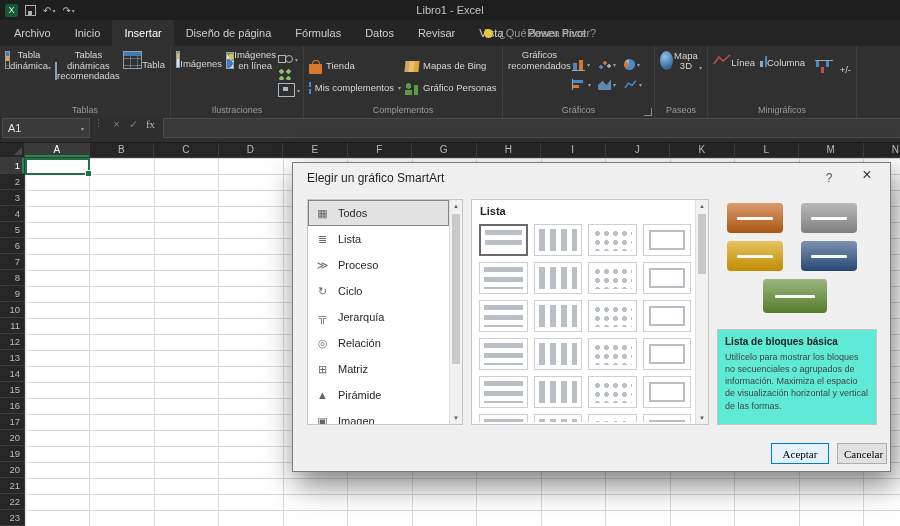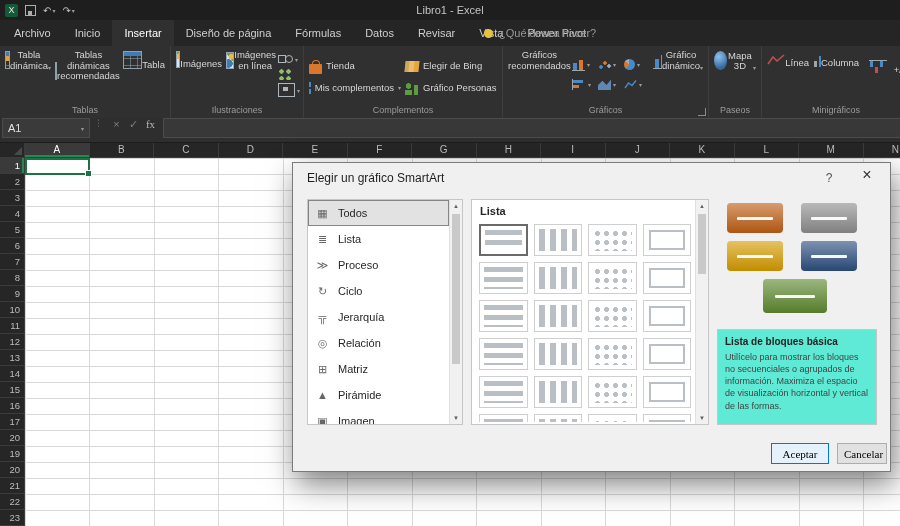--- a/index.html
+++ b/index.html
@@ -246,21 +246,21 @@
           </span>
         <span class="rbtn sm">
             <span class="i-addins"></span>
             <span>Mis complementos</span>
             <i class="car">▾</i>
           </span>
       </div>
       <div class="rcol" style="width:96px">
         <span class="rbtn sm">
             <span class="i-bing"></span>
-            <span>Elegir de Bing</span>
+            <span>Mapas de Bing</span>
           </span>
         <span class="rbtn sm">
             <span class="i-people"></span>
             <span>Gráfico Personas</span>
           </span>
       </div>
     </div>
     <div class="rcap">Complementos</div>
   </div>
 
@@ -290,25 +290,20 @@
         <span class="citem">
             <span class="c-area"></span>
             <i class="car">▾</i>
           </span>
         <span class="citem">
             <svg class="c-line" width="13" height="11" viewBox="0 0 13 11">
               <polyline points="1,9 4.5,4 8,6.5 12,1.5" fill="none" stroke="#4a89c7" stroke-width="1.4"></polyline>
             </svg>
             <i class="car">▾</i>
           </span>
-      </div>
-      <div class="rbtn w50">
-        <span class="ricon i-pivotchart"></span>
-        <span>Gráfico dinámico</span>
-        <i class="car">▾</i>
       </div>
     </div>
     <div class="rcap">Gráficos</div>
     <span class="launch"></span>
   </div>
 
   <div class="rgroup">
     <div class="rbody">
       <div class="rbtn w42">
         <span class="ricon i-map"></span>

